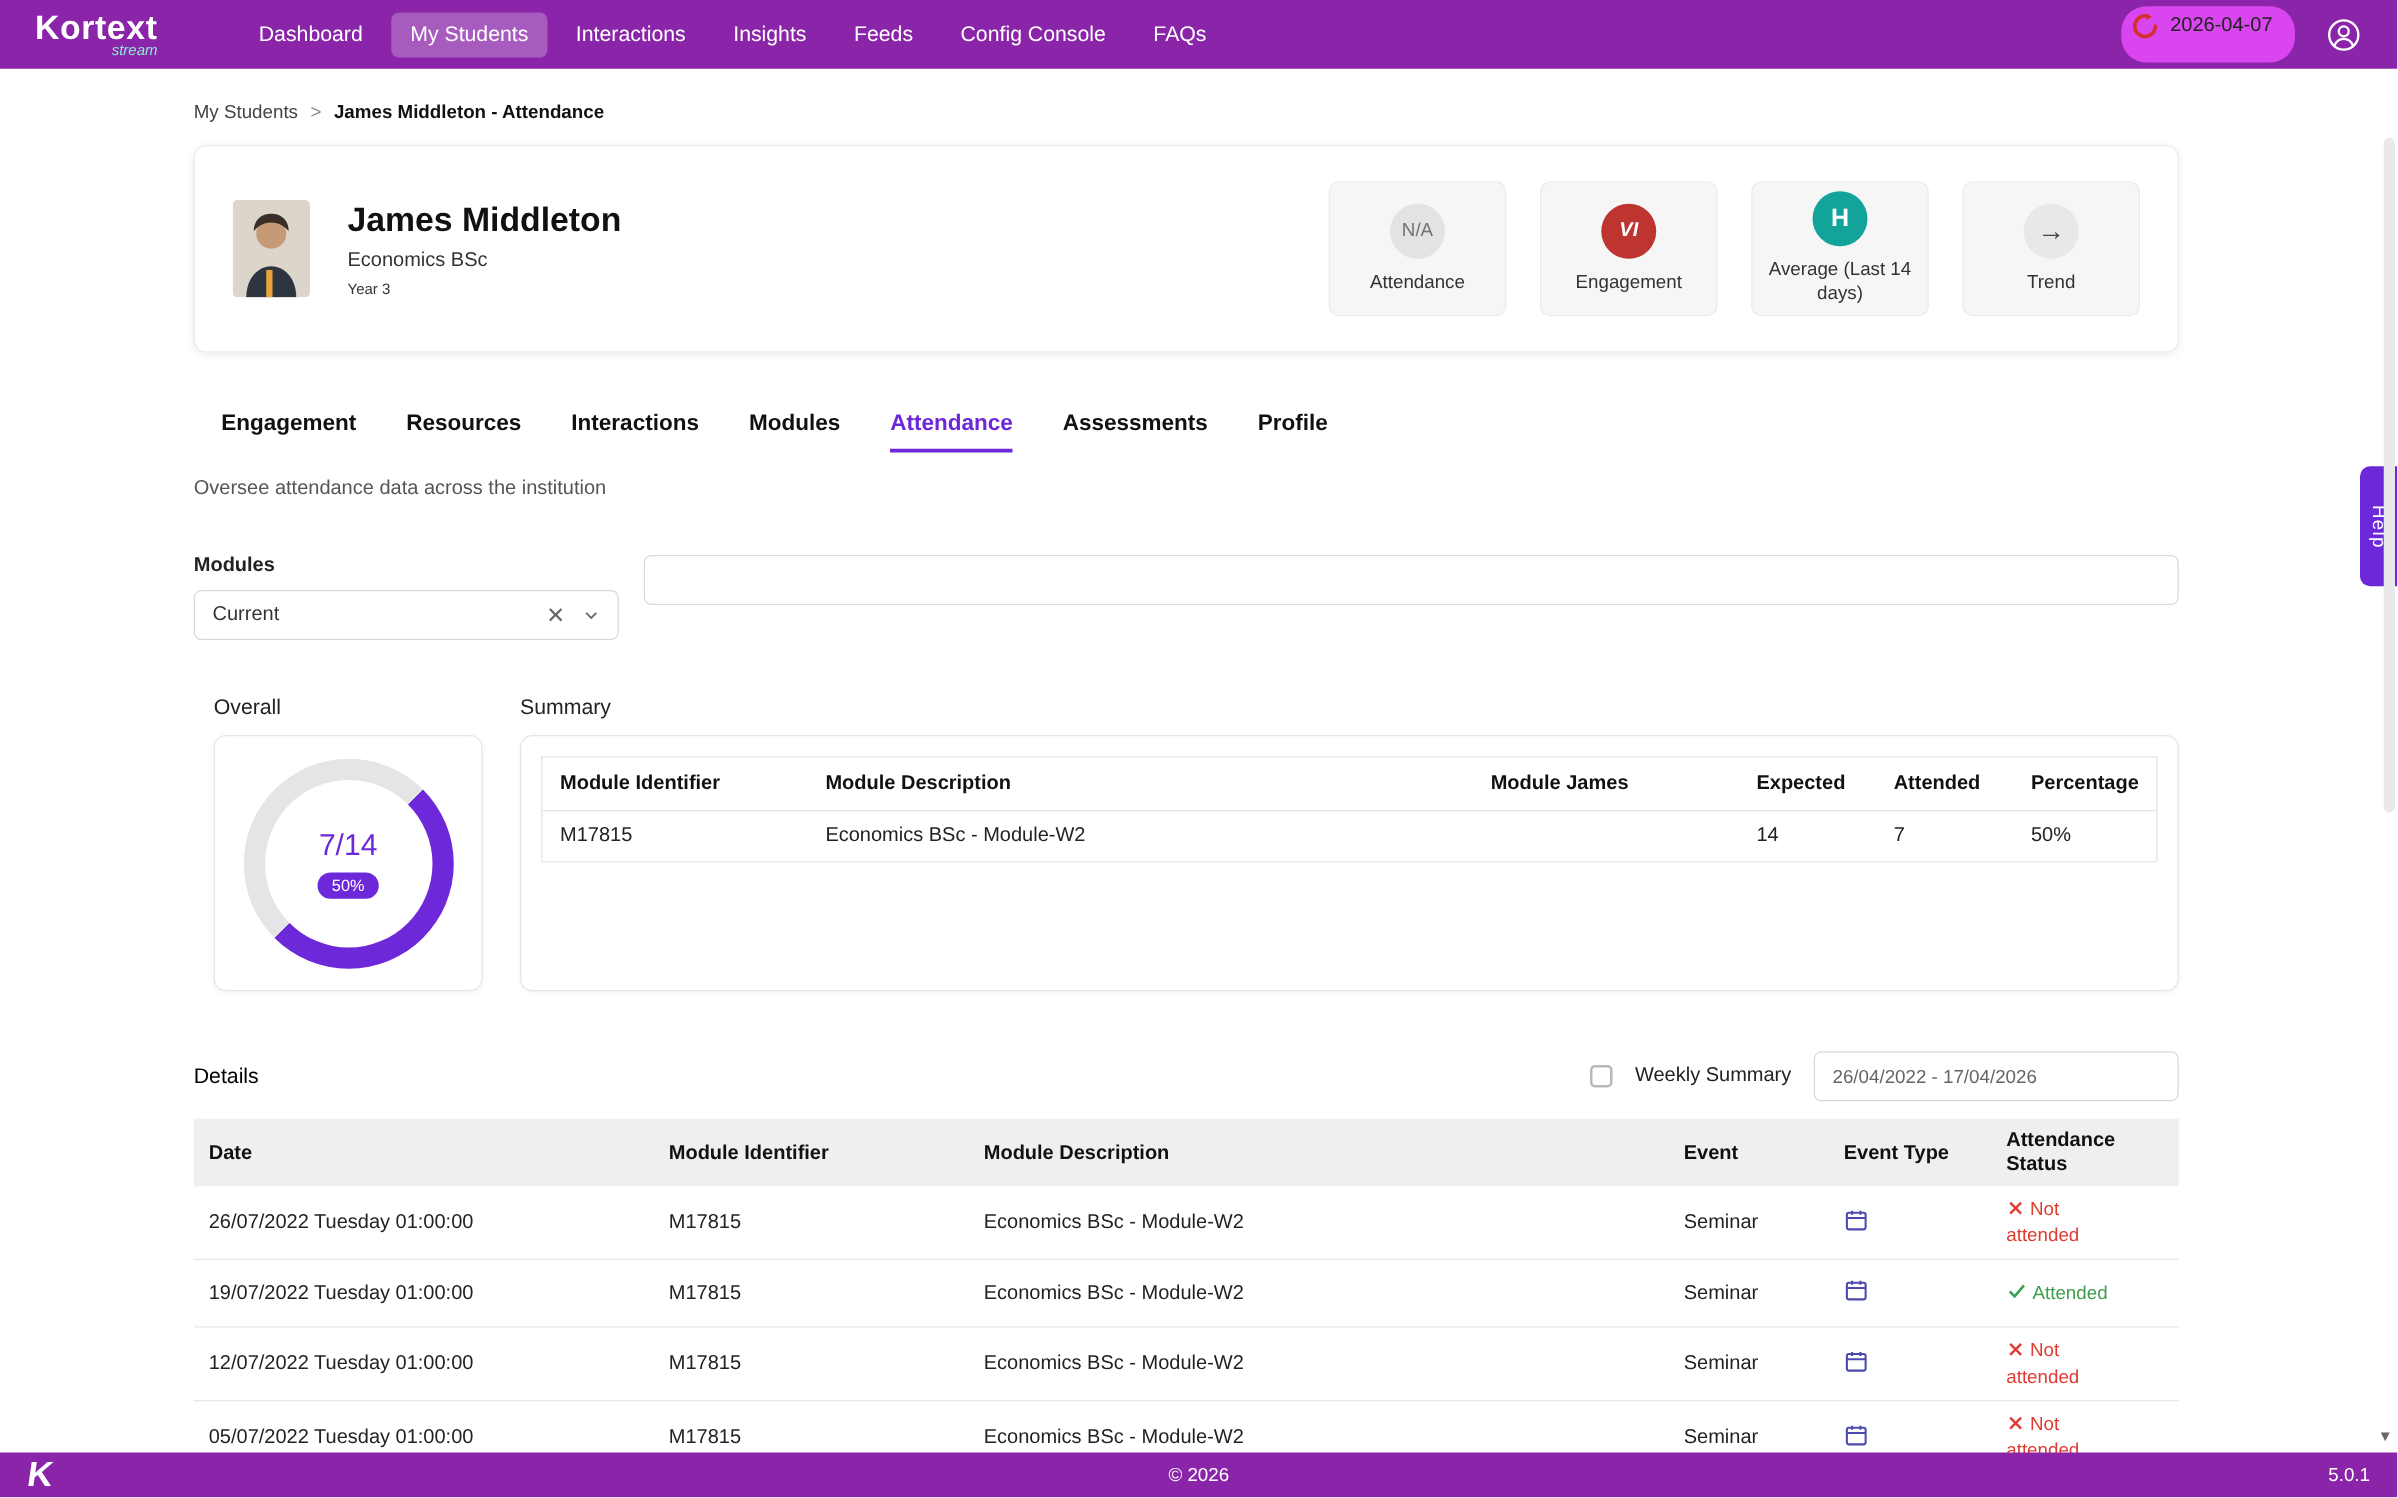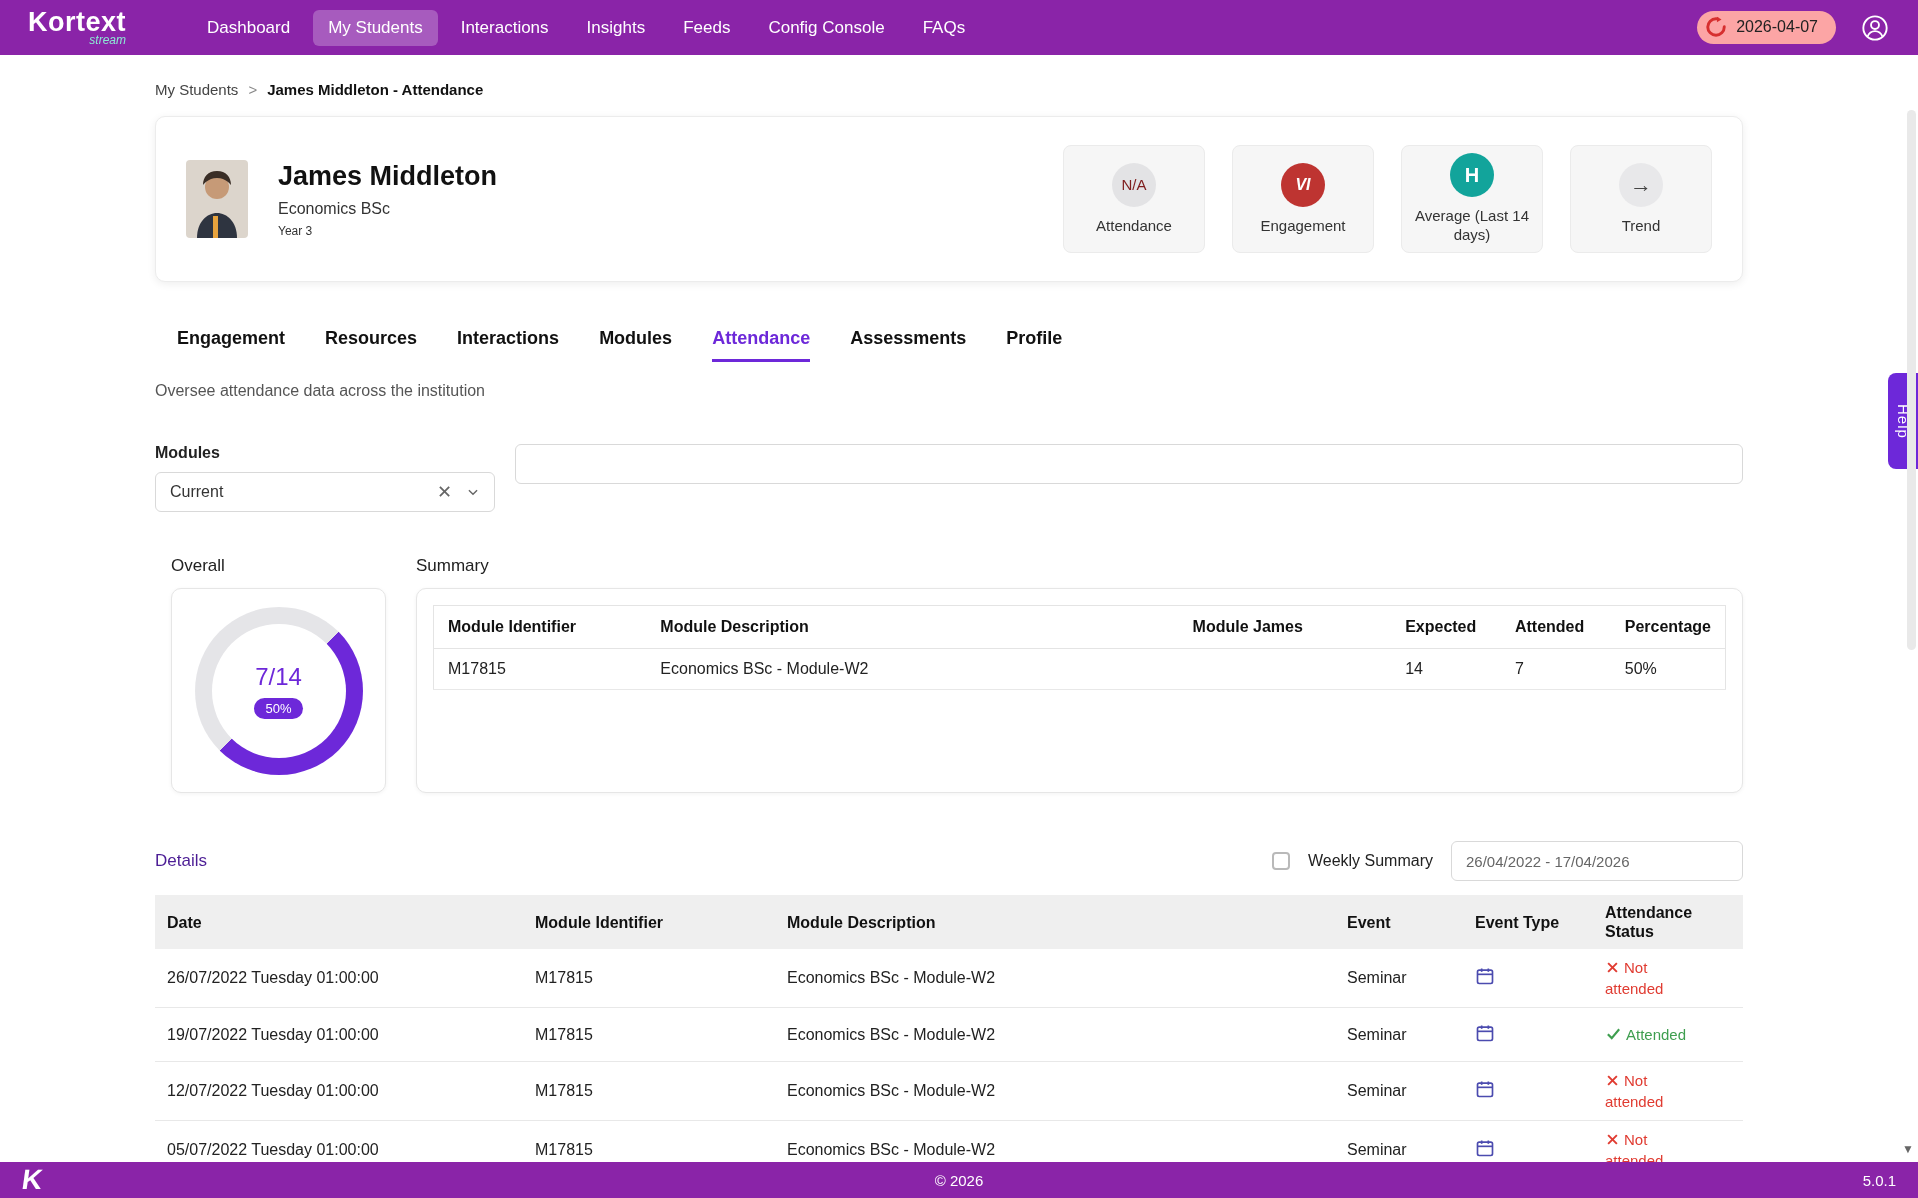--- a/index.html
+++ b/index.html
@@ -9,42 +9,42 @@
 
   
   .navbar { height:55px; background:#8A24A8; display:flex; align-items:center; padding:0 28px; }
   .brand { display:flex; flex-direction:column; line-height:1; margin-right:66px; cursor:default; }
   .brand-main { color:#fff; font-weight:bold; font-size:27px; letter-spacing:.5px; }
   .brand-sub { color:#8CE8D5; font-size:12px; align-self:flex-end; margin-top:-2px; font-style:italic; }
   .nav-items { display:flex; align-items:center; gap:8px; }
   .nav-item { color:#fff; font-size:17px; padding:8px 15px; border-radius:6px; cursor:pointer; white-space:nowrap; }
   .nav-item.active { background:rgba(255,255,255,.25); }
   .nav-right { margin-left:auto; display:flex; align-items:center; gap:24px; }
-  .date-pill { background:#fca5a5; border-radius:20px; display:flex; align-items:center; gap:9px; padding:5px 18px 6px 8px; font-size:16px; color:#222; cursor:pointer; }
+  .date-pill { background:#d946ef; border-radius:20px; display:flex; align-items:center; gap:9px; padding:5px 18px 18px 8px; font-size:16px; color:#222; cursor:pointer; }
   .account-btn { width:30px; height:30px; cursor:pointer; display:flex; align-items:center; justify-content:center; }
 
   
   .breadcrumb { margin:26px 0 0 155px; font-size:15px; color:#444; display:flex; gap:10px; align-items:center; }
   .breadcrumb .crumb-link { cursor:pointer; }
   .breadcrumb .crumb-current { font-weight:bold; color:#111; }
   .breadcrumb .crumb-sep { color:#888; }
 
   
   .student-card { width:1588px; margin:18px 0 0 155px; border:1px solid #ECECEC; border-radius:10px;
     box-shadow:0 2px 8px rgba(0,0,0,.07); padding:28px 30px; display:flex; align-items:center; background:#fff; }
   .avatar { width:62px; height:78px; border-radius:4px; overflow:hidden; flex:0 0 auto; }
   .student-meta { margin-left:30px; }
   .student-name { font-size:27px; font-weight:bold; color:#111; }
   .student-course { font-size:16px; color:#333; margin-top:8px; }
   .student-year { font-size:12px; color:#333; margin-top:6px; }
   .stats { margin-left:auto; display:flex; gap:27px; }
   .stat-card { width:142px; height:108px; background:#F6F6F6; border:1px solid #EBEBEB; border-radius:8px;
     display:flex; flex-direction:column; align-items:center; justify-content:center; gap:10px; padding:8px 4px; }
   .stat-badge { width:44px; height:44px; border-radius:50%; display:flex; align-items:center; justify-content:center;
-    font-size:15px; color:#7f1d1d; background:#E3E3E5; flex:0 0 auto; }
+    font-size:15px; color:#737373; background:#E3E3E5; flex:0 0 auto; }
   .stat-badge.red { background:#BE3431; color:#fff; font-weight:bold; font-style:italic; font-size:16px; }
   .stat-badge.teal { background:#12A49B; color:#fff; font-weight:bold; font-size:20px; }
   .stat-badge.arrow { font-size:22px; color:#444; background:#E8E8EA; }
   .stat-label { font-size:15px; color:#333; text-align:center; line-height:1.25; }
 
   
   .tabs { margin:46px 0 0 177px; display:flex; gap:40px; }
   .tab { font-size:18px; font-weight:bold; color:#111; padding-bottom:10px; cursor:pointer; border-bottom:3px solid transparent; }
   .tab.active { color:#6D28D9; border-bottom-color:#6D28D9; }
   .page-subtitle { margin:20px 0 0 155px; font-size:16px; color:#555; }
@@ -74,21 +74,21 @@
     align-items:center; justify-content:center; gap:7px; }
   .donut-fraction { font-size:24px; color:#6D28D9; font-weight:500; }
   .donut-pill { background:#6D28D9; color:#fff; font-size:13px; border-radius:12px; padding:3px 11px; }
   .summary-card { height:205px; padding:16px; }
   .summary-table { width:100%; border-collapse:collapse; border:1px solid #E4E4E4; font-size:16px; }
   .summary-table th { text-align:left; font-weight:bold; padding:12px 14px; border-bottom:1px solid #E4E4E4; color:#111; }
   .summary-table td { text-align:left; padding:11px 14px; border-bottom:1px solid #E8E8E8; color:#222; }
 
   
   .details-row { margin:48px 0 0 155px; width:1588px; display:flex; align-items:center; }
-  .details-title { font-size:17px; color:#4c1d95; }
+  .details-title { font-size:17px; color:#000000; }
   .details-controls { margin-left:auto; display:flex; align-items:center; gap:18px; }
   .checkbox { width:18px; height:18px; border:2px solid #B9B9B9; border-radius:4px; background:#fff; cursor:pointer; flex:0 0 auto; }
   .checkbox-label { font-size:16px; color:#222; }
   .date-range-input { width:292px; height:40px; border:1px solid #D9D9D9; border-radius:6px; padding:0 14px;
     font-size:15px; font-family:"Liberation Sans",sans-serif; color:#666; outline:none; }
 
   .details-table { margin:14px 0 0 155px; width:1588px; border-collapse:collapse; font-size:16px; table-layout:fixed; }
   .details-table thead th { background:#EFEFEF; font-weight:bold; text-align:left; padding:8px 12px; height:52px;
     vertical-align:middle; color:#111; line-height:1.2; }
   .details-table tbody td { padding:8px 12px; height:54px; border-bottom:1px solid #E8E8E8; vertical-align:middle; color:#222; }

